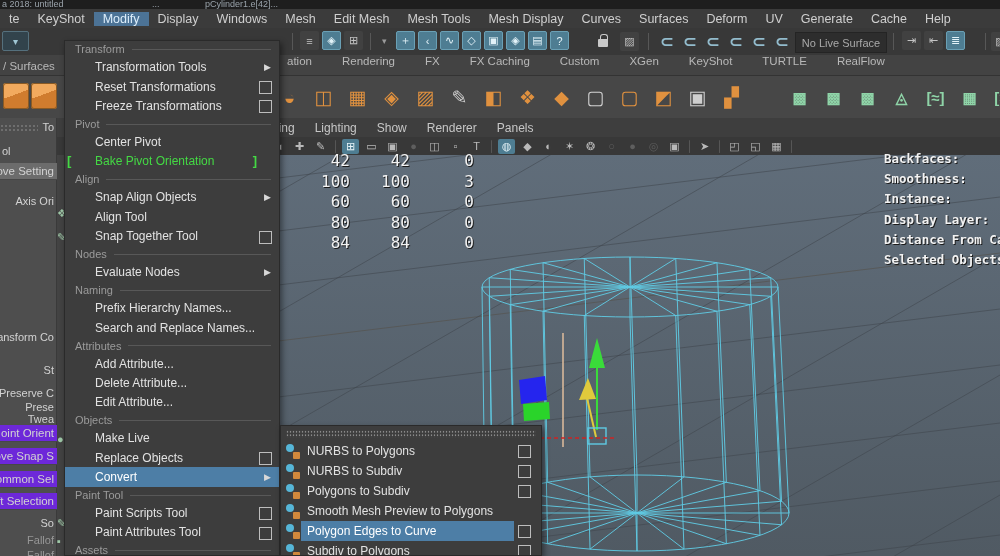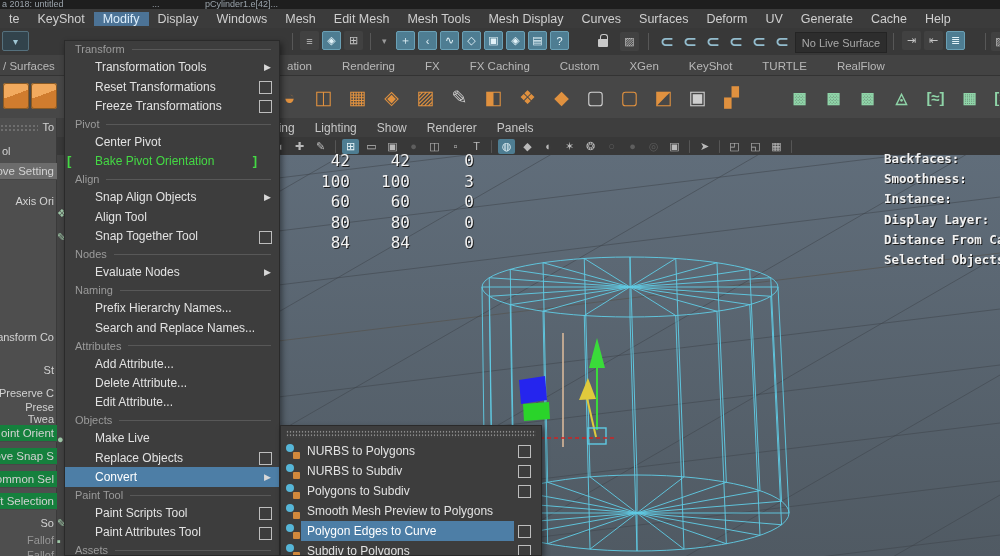--- a/index.html
+++ b/index.html
@@ -32,21 +32,21 @@
     justify-content:center;}
   .lock{width:10px;height:8px;background:#c9c9c9;border-radius:1px;position:relative;margin-top:8px;}
   .lock::before{content:"";position:absolute;top:-5px;left:1.5px;width:6px;height:5px;
     border:1.5px solid #c9c9c9;border-bottom:none;border-radius:3px 3px 0 0;}
   .caret{position:absolute;left:382px;top:8px;color:#9a9a9a;font-size:9px;}
   
   #shelftabs{left:0;top:55px;width:1000px;height:21px;background:#434343;color:#b8b8b8;
     font-size:11.5px;z-index:4;border-bottom:1px solid #333;box-sizing:border-box;}
   #shelftab-left{position:absolute;left:0;top:0;height:21px;display:flex;align-items:center;padding-left:3px;}
   #shelftab-row{position:absolute;left:272px;top:0;height:21px;display:flex;}
-  .sh-tab{padding:0 15px;display:flex;align-items:center;}
+  .sh-tab{padding:0 15px;display:flex;align-items:flex-start;}
   
   #shelf{left:0;top:76px;width:1000px;height:42px;background:#474747;z-index:4;}
   .shelf-cube{position:absolute;top:7px;width:26px;height:26px;border-radius:3px;
     background:linear-gradient(160deg,#f2aa5e 0 45%,#d07c2e 45% 100%);
     box-shadow:inset 0 0 0 1px #8a5a24;}
   #shelf-icons{position:absolute;left:276px;top:5px;display:flex;gap:7px;align-items:center;height:32px;}
   .sf-icon{width:27px;height:27px;display:flex;align-items:center;justify-content:center;
     font-size:19px;line-height:1;}
   .sf-icon.or{color:#e0913f;} .sf-icon.wh{color:#cfcfcf;} .sf-icon.gr{color:#8fd4a8;font-size:15px;font-weight:bold;}
   
@@ -75,21 +75,21 @@
   #hud-labels{left:884px;top:151px;z-index:3;font-family:"DejaVu Sans Mono",monospace;
     font-weight:bold;font-size:12.5px;color:#f2f2f2;text-shadow:1px 1px 0 #1c1c1c;}
   #hud-labels div{height:20.2px;white-space:nowrap;}
   
   #toolpanel{left:0;top:118px;width:57px;height:438px;background:#4e4e4e;z-index:5;
     border-right:1px solid #3a3a3a;box-sizing:border-box;}
   .tp-row{position:absolute;left:0;width:57px;height:15px;overflow:hidden;font-size:11px;
     color:#d2d2d2;white-space:nowrap;}
   .tp-row .inner{position:absolute;right:3px;top:0;}
   .tp-row .inner-l{position:absolute;left:2px;top:0;}
-  .tp-row.hdr{background:#15803d;height:17px;line-height:17px;box-shadow:inset 0 -1px #474747;font-size:11.5px;}
+  .tp-row.hdr{background:#6d28d9;height:17px;line-height:17px;box-shadow:inset 0 -1px #474747;font-size:11.5px;}
   .tp-row.hdr1{background:#6c6c6c;}
   .tp-row.dim{color:#979797;}
   .tp-handle{position:absolute;left:0;top:3px;width:38px;height:9px;
     background-image:radial-gradient(#6e6e6e 1px,transparent 1.2px);background-size:4px 4px;}
   
   #toolbox-strip{left:57px;top:155px;width:7px;height:401px;background:#434343;z-index:6;overflow:hidden;}
   .tb-sliver{position:absolute;left:0;width:14px;font-size:11px;color:#9fc9a8;}
   
   #modify-menu{left:64px;top:40px;width:216px;height:516px;background:#3d3d3d;z-index:10;
     border:1px solid #2a2a2a;box-sizing:border-box;box-shadow:2px 3px 6px rgba(0,0,0,.45);

